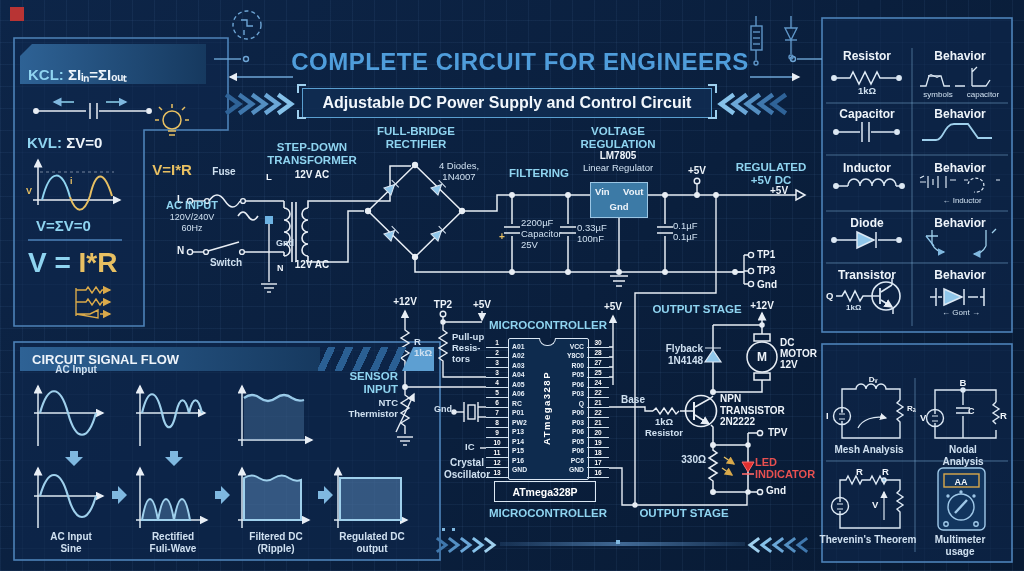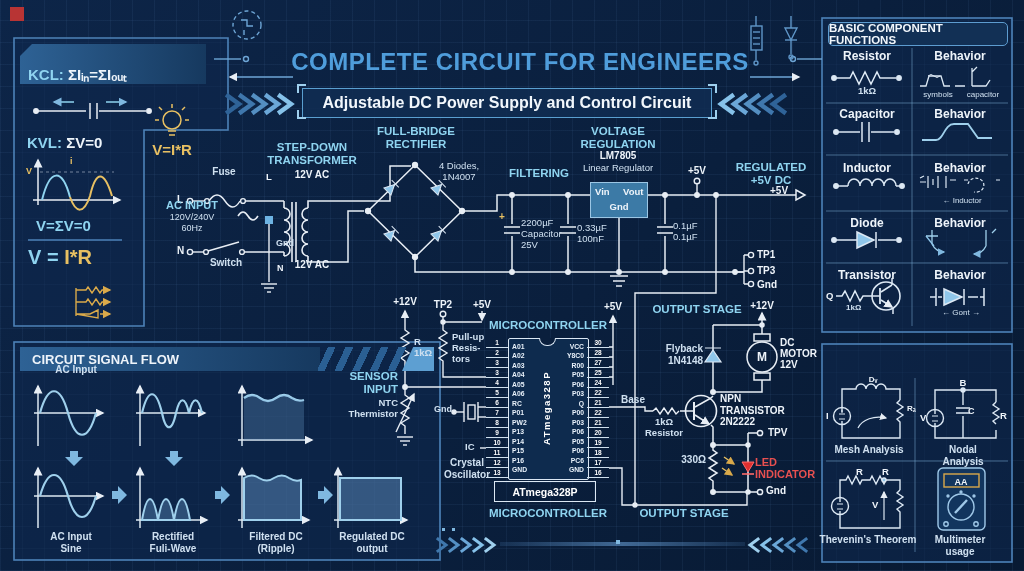--- a/index.html
+++ b/index.html
@@ -8,25 +8,25 @@
     background:linear-gradient(135deg,#0d2548 0%,#0a1f3d 55%,#081a33 100%);}
   #grid{position:absolute;inset:0;z-index:1;
     background:
       repeating-linear-gradient(0deg,rgba(120,170,230,0.07) 0 1px,transparent 1px 22px),
       repeating-linear-gradient(90deg,rgba(120,170,230,0.07) 0 1px,transparent 1px 22px);}
   svg.overlay{position:absolute;left:0;top:0;z-index:2;}
   .lbl{position:absolute;color:#eef4fa;font-weight:bold;font-size:10.5px;line-height:1.18;
        white-space:pre-line;z-index:5;}
   .c{transform:translateX(-50%);text-align:center;}
   .r{transform:translateX(-100%);text-align:right;}
-  .cyan{color:#8fd4f0;}.gold{color:#e8c062;}.red{color:#e85050;}.blue{color:#4f9ddb;}
+  .cyan{color:#8fd4f0;}.gold{color:#e8c062;margin-top:20px;}.red{color:#e85050;}.blue{color:#4f9ddb;}
   .dim{color:#cfe0f0;}
   .s8{font-size:8px;}.s9{font-size:9px;}.s95{font-size:9.5px;}.s10{font-size:10px;}
   .s11{font-size:11px;}.s115{font-size:11.5px;}.s12{font-size:12px;}.s13{font-size:13px;}
-  .s15{font-size:15px;}.s26{font-size:20px;}
+  .s15{font-size:15px;}.s26{font-size:28px;}
   .title1{font-size:31px;letter-spacing:.5px;}
   .title2{font-size:24px;letter-spacing:.5px;}
   .banner{position:absolute;left:302px;top:88px;width:408px;height:28px;z-index:5;
     border:1.5px solid #5a9fd0;background:rgba(16,45,82,.85);display:flex;align-items:center;
     justify-content:center;color:#f2f7fc;font-weight:bold;font-size:16px;}
   .corner{position:absolute;width:7px;height:7px;border:2px solid #9fd0ee;z-index:6;}
   .hdrbar{position:absolute;z-index:4;background:linear-gradient(90deg,#2e6295,#16395f);}
   .boxhdr{position:absolute;z-index:5;border:1.5px solid #5d9cd0;border-radius:5px;
     background:#123055;display:flex;align-items:center;justify-content:center;
     color:#f2f7fc;font-weight:bold;font-size:11.5px;}
@@ -674,21 +674,20 @@
 <div class="lbl c s10 dim" style="left:76px;top:364px;">AC Input</div>
 <div class="lbl c s10 dim" style="left:71px;top:531px;">AC Input
 Sine</div>
 <div class="lbl c s10 dim" style="left:173px;top:531px;">Rectified
 Fuli-Wave</div>
 <div class="lbl c s10 dim" style="left:276px;top:531px;">Filtered DC
 (Ripple)</div>
 <div class="lbl c s10 dim" style="left:372px;top:531px;">Regulated DC
 output</div>
 
-<div class="boxhdr" style="left:828px;top:22px;width:178px;height:22px;">BASIC COMPONENT FUNCTIONS</div>
 <div class="lbl c s12" style="left:867px;top:49px;">Resistor</div>
 <div class="lbl c s95 dim" style="left:867px;top:85px;">1kΩ</div>
 <div class="lbl c s12" style="left:960px;top:49px;">Behavior</div>
 <div class="lbl c s8 dim" style="left:938px;top:90px;font-weight:normal;">symbols</div>
 <div class="lbl c s8 dim" style="left:983px;top:90px;font-weight:normal;">capacitor</div>
 <div class="lbl c s12" style="left:867px;top:107px;">Capacitor</div>
 <div class="lbl c s12" style="left:960px;top:107px;">Behavior</div>
 <div class="lbl c s12" style="left:867px;top:161px;">Inductor</div>
 <div class="lbl c s12" style="left:960px;top:161px;">Behavior</div>
 <div class="lbl c s8 dim" style="left:962px;top:196px;font-weight:normal;">← Inductor</div>

